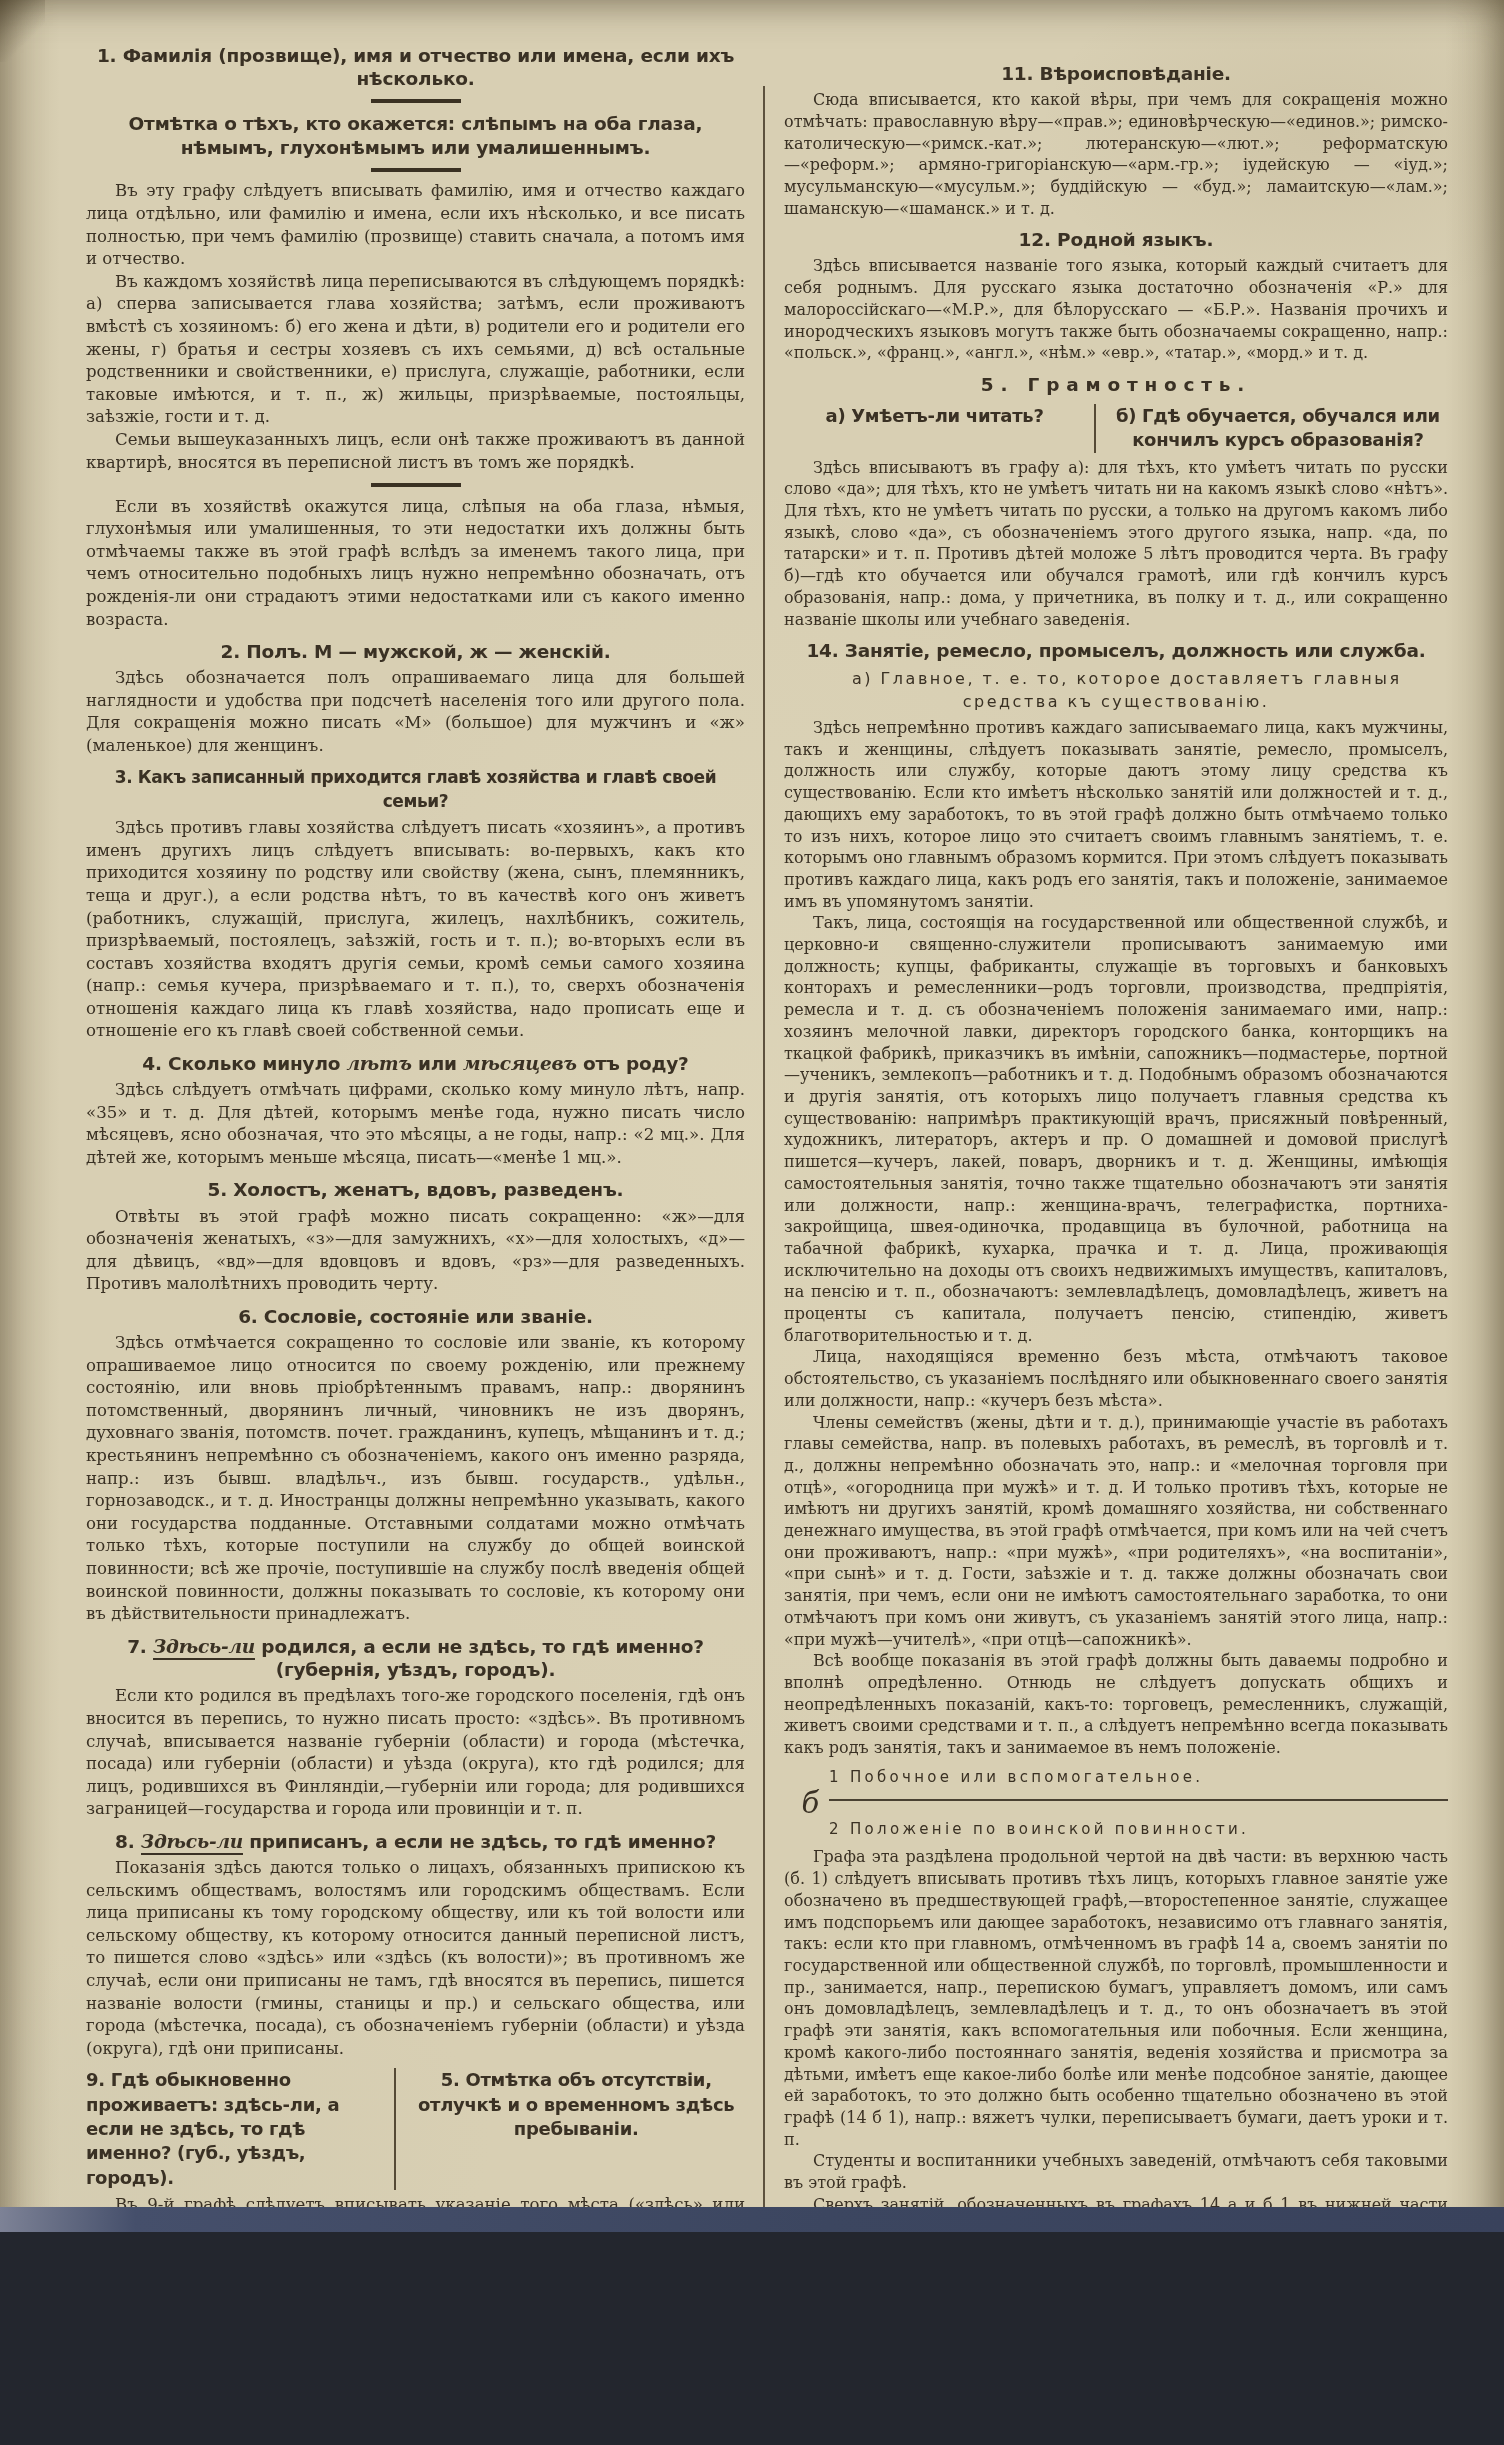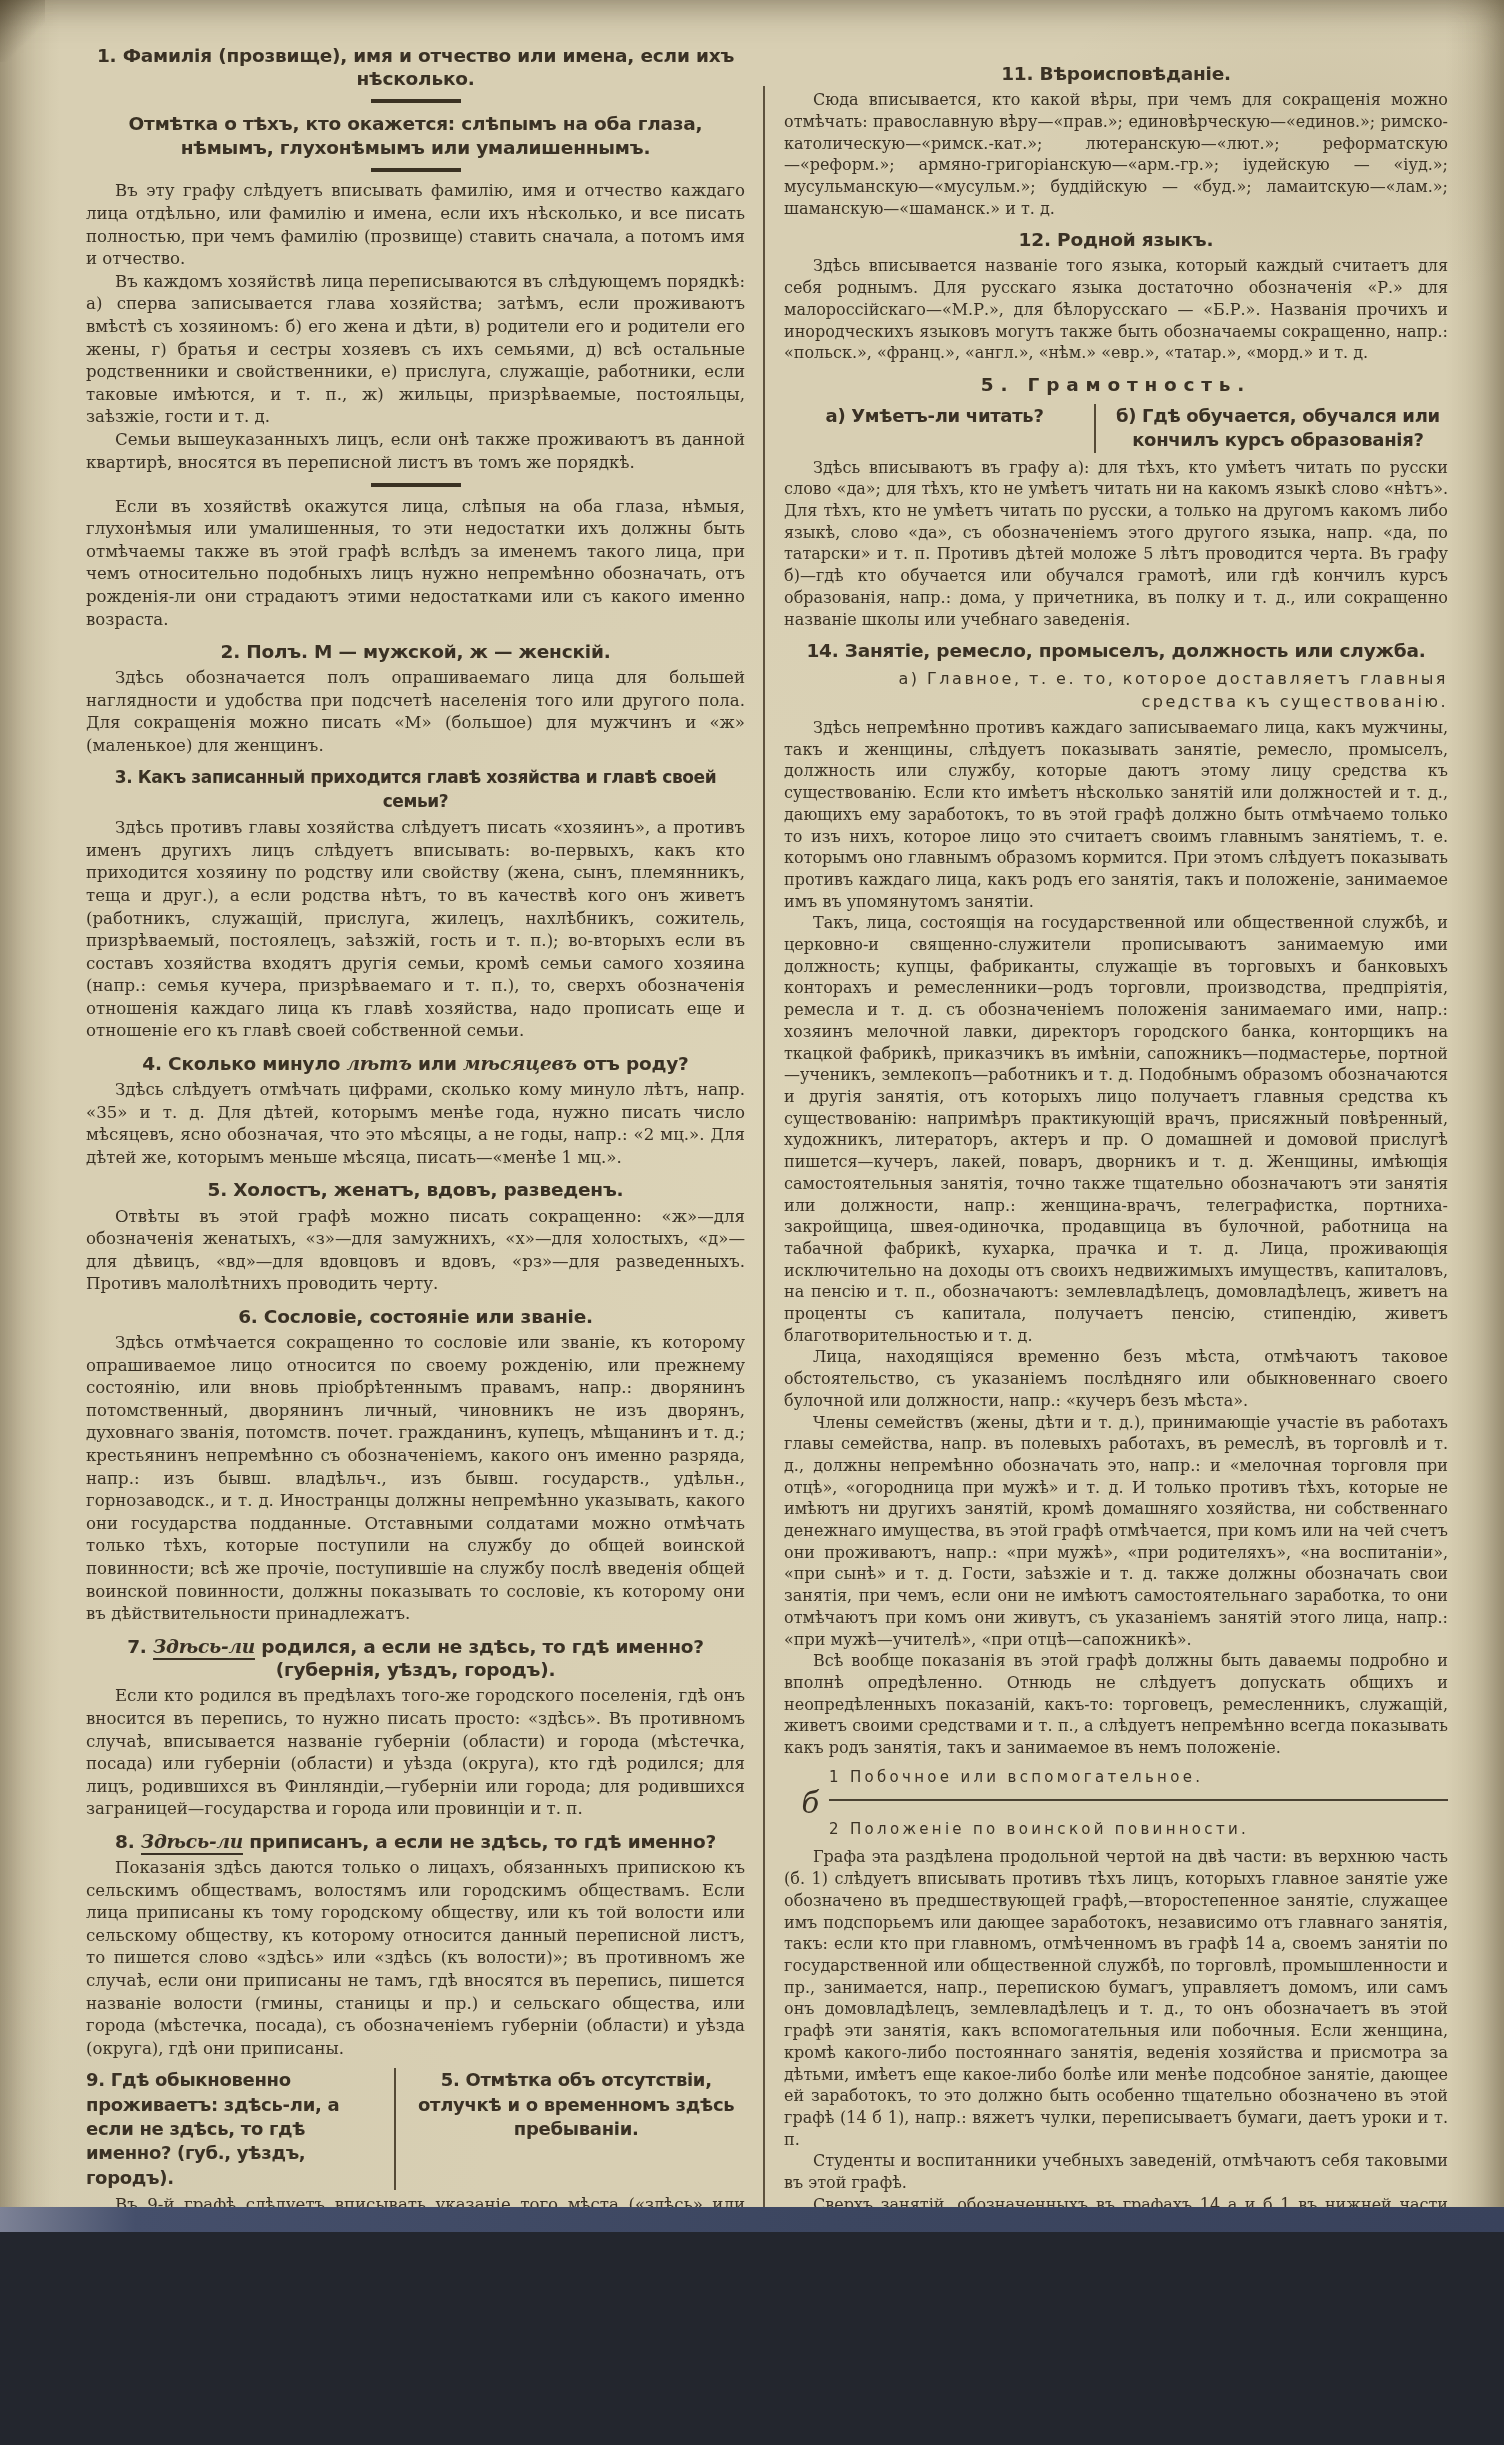--- a/index.html
+++ b/index.html
@@ -31,21 +31,21 @@
   .p{margin:0;text-indent:29px;}
   .bar{width:90px;height:3.9px;background:#3a3122;margin:8.8px auto;}
   .split{display:grid;grid-template-columns:47% 53%;column-gap:0;margin:7.8px 0 3.9px;}
   .split .cl{border-right:2px solid rgba(62,50,32,.85);padding-right:9px;}
   .split .cr{padding-left:11.7px;}
   .split .sh{font-family:"DejaVu Sans", sans-serif;font-weight:bold;font-size:18px;
      line-height:24.4px;text-align:left;letter-spacing:-0.3px;}
   .split .sh-c{text-align:center;}
   .h-spaced{letter-spacing:6.8px;}
   .subh-spaced{font-family:"DejaVu Sans", sans-serif;font-size:16px;line-height:22.4px;
-     letter-spacing:2.5px;text-align:right;margin:5.9px 0 3.9px;text-indent:21.5px;}
+     letter-spacing:2.5px;text-align:center;margin:5.9px 0 3.9px;text-indent:21.5px;}
   .bblock{display:flex;align-items:center;margin:7.8px 0 5.9px;}
   .bbrace{font-family:"DejaVu Serif", serif;font-style:italic;font-size:29px;
      margin:0 9.8px 0 17.6px;line-height:1;}
   .blines{flex:1;}
   .bline{font-family:"DejaVu Sans", sans-serif;font-size:15px;letter-spacing:3.3px;
      line-height:21.5px;text-align:left;}
   .bline-rule{border-bottom:2px solid rgba(58,49,36,.9);padding-bottom:11px;margin-bottom:18px;}
   .footer{position:absolute;font-family:"DejaVu Sans", sans-serif;font-size:11.2px;
      letter-spacing:1.6px;color:#564a33;}
   .footer-left{left:109px;top:2276px;}
@@ -140,21 +140,21 @@
         </div>
       </div>
       <p class="p">Здѣсь вписываютъ въ графу а): для тѣхъ, кто умѣетъ читать по русски слово «да»; для тѣхъ, кто не умѣетъ читать ни на какомъ языкѣ слово «нѣтъ». Для тѣхъ, кто не умѣетъ читать по русски, а только на другомъ какомъ либо языкѣ, слово «да», съ обозначеніемъ этого другого языка, напр. «да, по татарски» и т. п. Противъ дѣтей моложе 5 лѣтъ проводится черта. Въ графу б)—гдѣ кто обучается или обучался грамотѣ, или гдѣ кончилъ курсъ образованія, напр.: дома, у причетника, въ полку и т. д., или сокращенно названіе школы или учебнаго заведенія.</p>
     </div>
 
     <div>
       <div class="h">14. Занятіе, ремесло, промыселъ, должность или служба.</div>
       <div class="subh-spaced">а) Главное, т. е. то, которое доставляетъ главныя средства къ существованію.</div>
       <p class="p">Здѣсь непремѣнно противъ каждаго записываемаго лица, какъ мужчины, такъ и женщины, слѣдуетъ показывать занятіе, ремесло, промыселъ, должность или службу, которые даютъ этому лицу средства къ существованію. Если кто имѣетъ нѣсколько занятій или должностей и т. д., дающихъ ему заработокъ, то въ этой графѣ должно быть отмѣчаемо только то изъ нихъ, которое лицо это считаетъ своимъ главнымъ занятіемъ, т. е. которымъ оно главнымъ образомъ кормится. При этомъ слѣдуетъ показывать противъ каждаго лица, какъ родъ его занятія, такъ и положеніе, занимаемое имъ въ упомянутомъ занятіи.</p>
       <p class="p">Такъ, лица, состоящія на государственной или общественной службѣ, и церковно-и священно-служители прописываютъ занимаемую ими должность; купцы, фабриканты, служащіе въ торговыхъ и банковыхъ конторахъ и ремесленники—родъ торговли, производства, предпріятія, ремесла и т. д. съ обозначеніемъ положенія занимаемаго ими, напр.: хозяинъ мелочной лавки, директоръ городского банка, конторщикъ на ткацкой фабрикѣ, приказчикъ въ имѣніи, сапожникъ—подмастерье, портной—ученикъ, землекопъ—работникъ и т. д. Подобнымъ образомъ обозначаются и другія занятія, отъ которыхъ лицо получаетъ главныя средства къ существованію: напримѣръ практикующій врачъ, присяжный повѣренный, художникъ, литераторъ, актеръ и пр. О домашней и домовой прислугѣ пишется—кучеръ, лакей, поваръ, дворникъ и т. д. Женщины, имѣющія самостоятельныя занятія, точно также тщательно обозначаютъ эти занятія или должности, напр.: женщина-врачъ, телеграфистка, портниха-закройщица, швея-одиночка, продавщица въ булочной, работница на табачной фабрикѣ, кухарка, прачка и т. д. Лица, проживающія исключительно на доходы отъ своихъ недвижимыхъ имуществъ, капиталовъ, на пенсію и т. п., обозначаютъ: землевладѣлецъ, домовладѣлецъ, живетъ на проценты съ капитала, получаетъ пенсію, стипендію, живетъ благотворительностью и т. д.</p>
-      <p class="p">Лица, находящіяся временно безъ мѣста, отмѣчаютъ таковое обстоятельство, съ указаніемъ послѣдняго или обыкновеннаго своего булочной или должности, напр.: «кучеръ безъ мѣста».</p>
+      <p class="p">Лица, находящіяся временно безъ мѣста, отмѣчаютъ таковое обстоятельство, съ указаніемъ послѣдняго или обыкновеннаго своего занятія или должности, напр.: «кучеръ безъ мѣста».</p>
       <p class="p">Члены семействъ (жены, дѣти и т. д.), принимающіе участіе въ работахъ главы семейства, напр. въ полевыхъ работахъ, въ ремеслѣ, въ торговлѣ и т. д., должны непремѣнно обозначать это, напр.: и «мелочная торговля при отцѣ», «огородница при мужѣ» и т. д. И только противъ тѣхъ, которые не имѣютъ ни другихъ занятій, кромѣ домашняго хозяйства, ни собственнаго денежнаго имущества, въ этой графѣ отмѣчается, при комъ или на чей счетъ они проживаютъ, напр.: «при мужѣ», «при родителяхъ», «на воспитаніи», «при сынѣ» и т. д. Гости, заѣзжіе и т. д. также должны обозначать свои занятія, при чемъ, если они не имѣютъ самостоятельнаго заработка, то они отмѣчаютъ при комъ они живутъ, съ указаніемъ занятій этого лица, напр.: «при мужѣ—учителѣ», «при отцѣ—сапожникѣ».</p>
       <p class="p">Всѣ вообще показанія въ этой графѣ должны быть даваемы подробно и вполнѣ опредѣленно. Отнюдь не слѣдуетъ допускать общихъ и неопредѣленныхъ показаній, какъ-то: торговецъ, ремесленникъ, служащій, живетъ своими средствами и т. п., а слѣдуетъ непремѣнно всегда показывать какъ родъ занятія, такъ и занимаемое въ немъ положеніе.</p>
 
       <div class="bblock">
         <div class="bbrace">б</div>
         <div class="blines">
           <div class="bline bline-rule">1 Побочное или вспомогательное.</div>
           <div class="bline">2 Положеніе по воинской повинности.</div>
         </div>
       </div>

